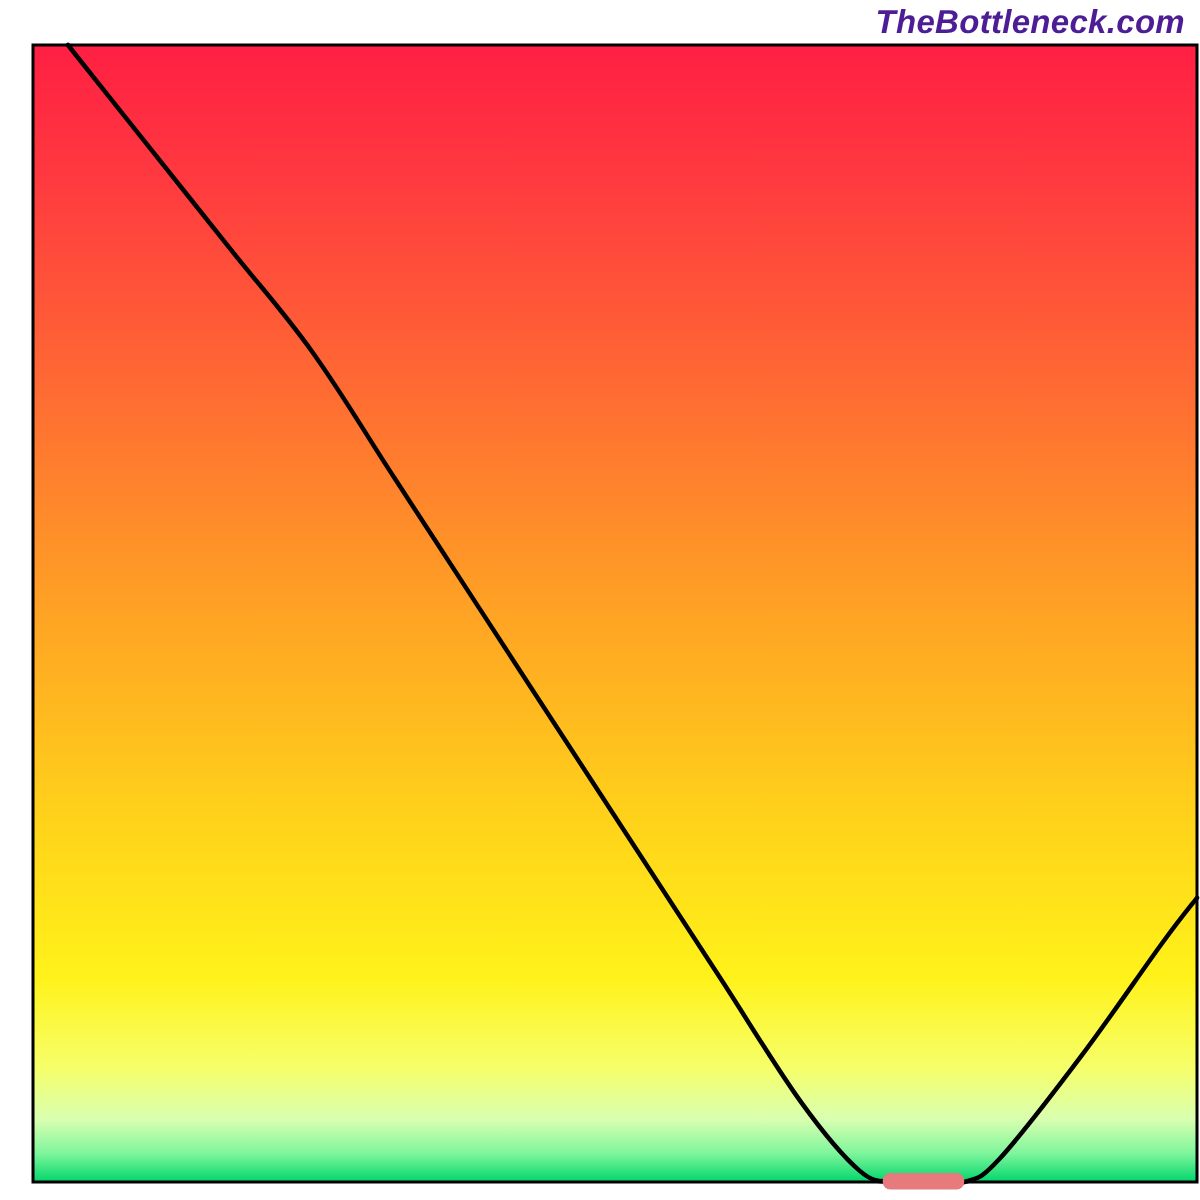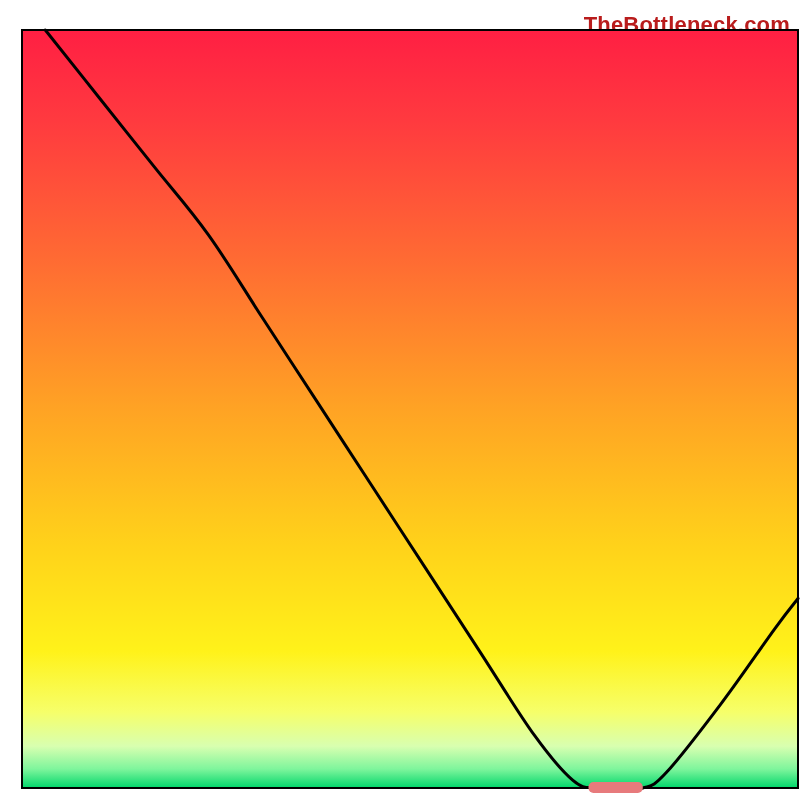--- a/index.html
+++ b/index.html
@@ -11,26 +11,27 @@
     font-family: Arial, Helvetica, sans-serif;
     overflow: hidden;
   }
   .stage {
     position: relative;
     width: 800px;
     height: 800px;
   }
   .watermark {
     position: absolute;
-    top: 12px;
+    top: 2px;
     right: 10px;
     font-size: 22px;
     font-weight: 600;
-    color: #b91c1c;
+    color: #4c1d95;
     letter-spacing: 0.2px;
+    font-style: italic;
   }
   svg {
     position: absolute;
     left: 0;
     top: 0;
   }
 </style>
 </head>
 <body>
 

